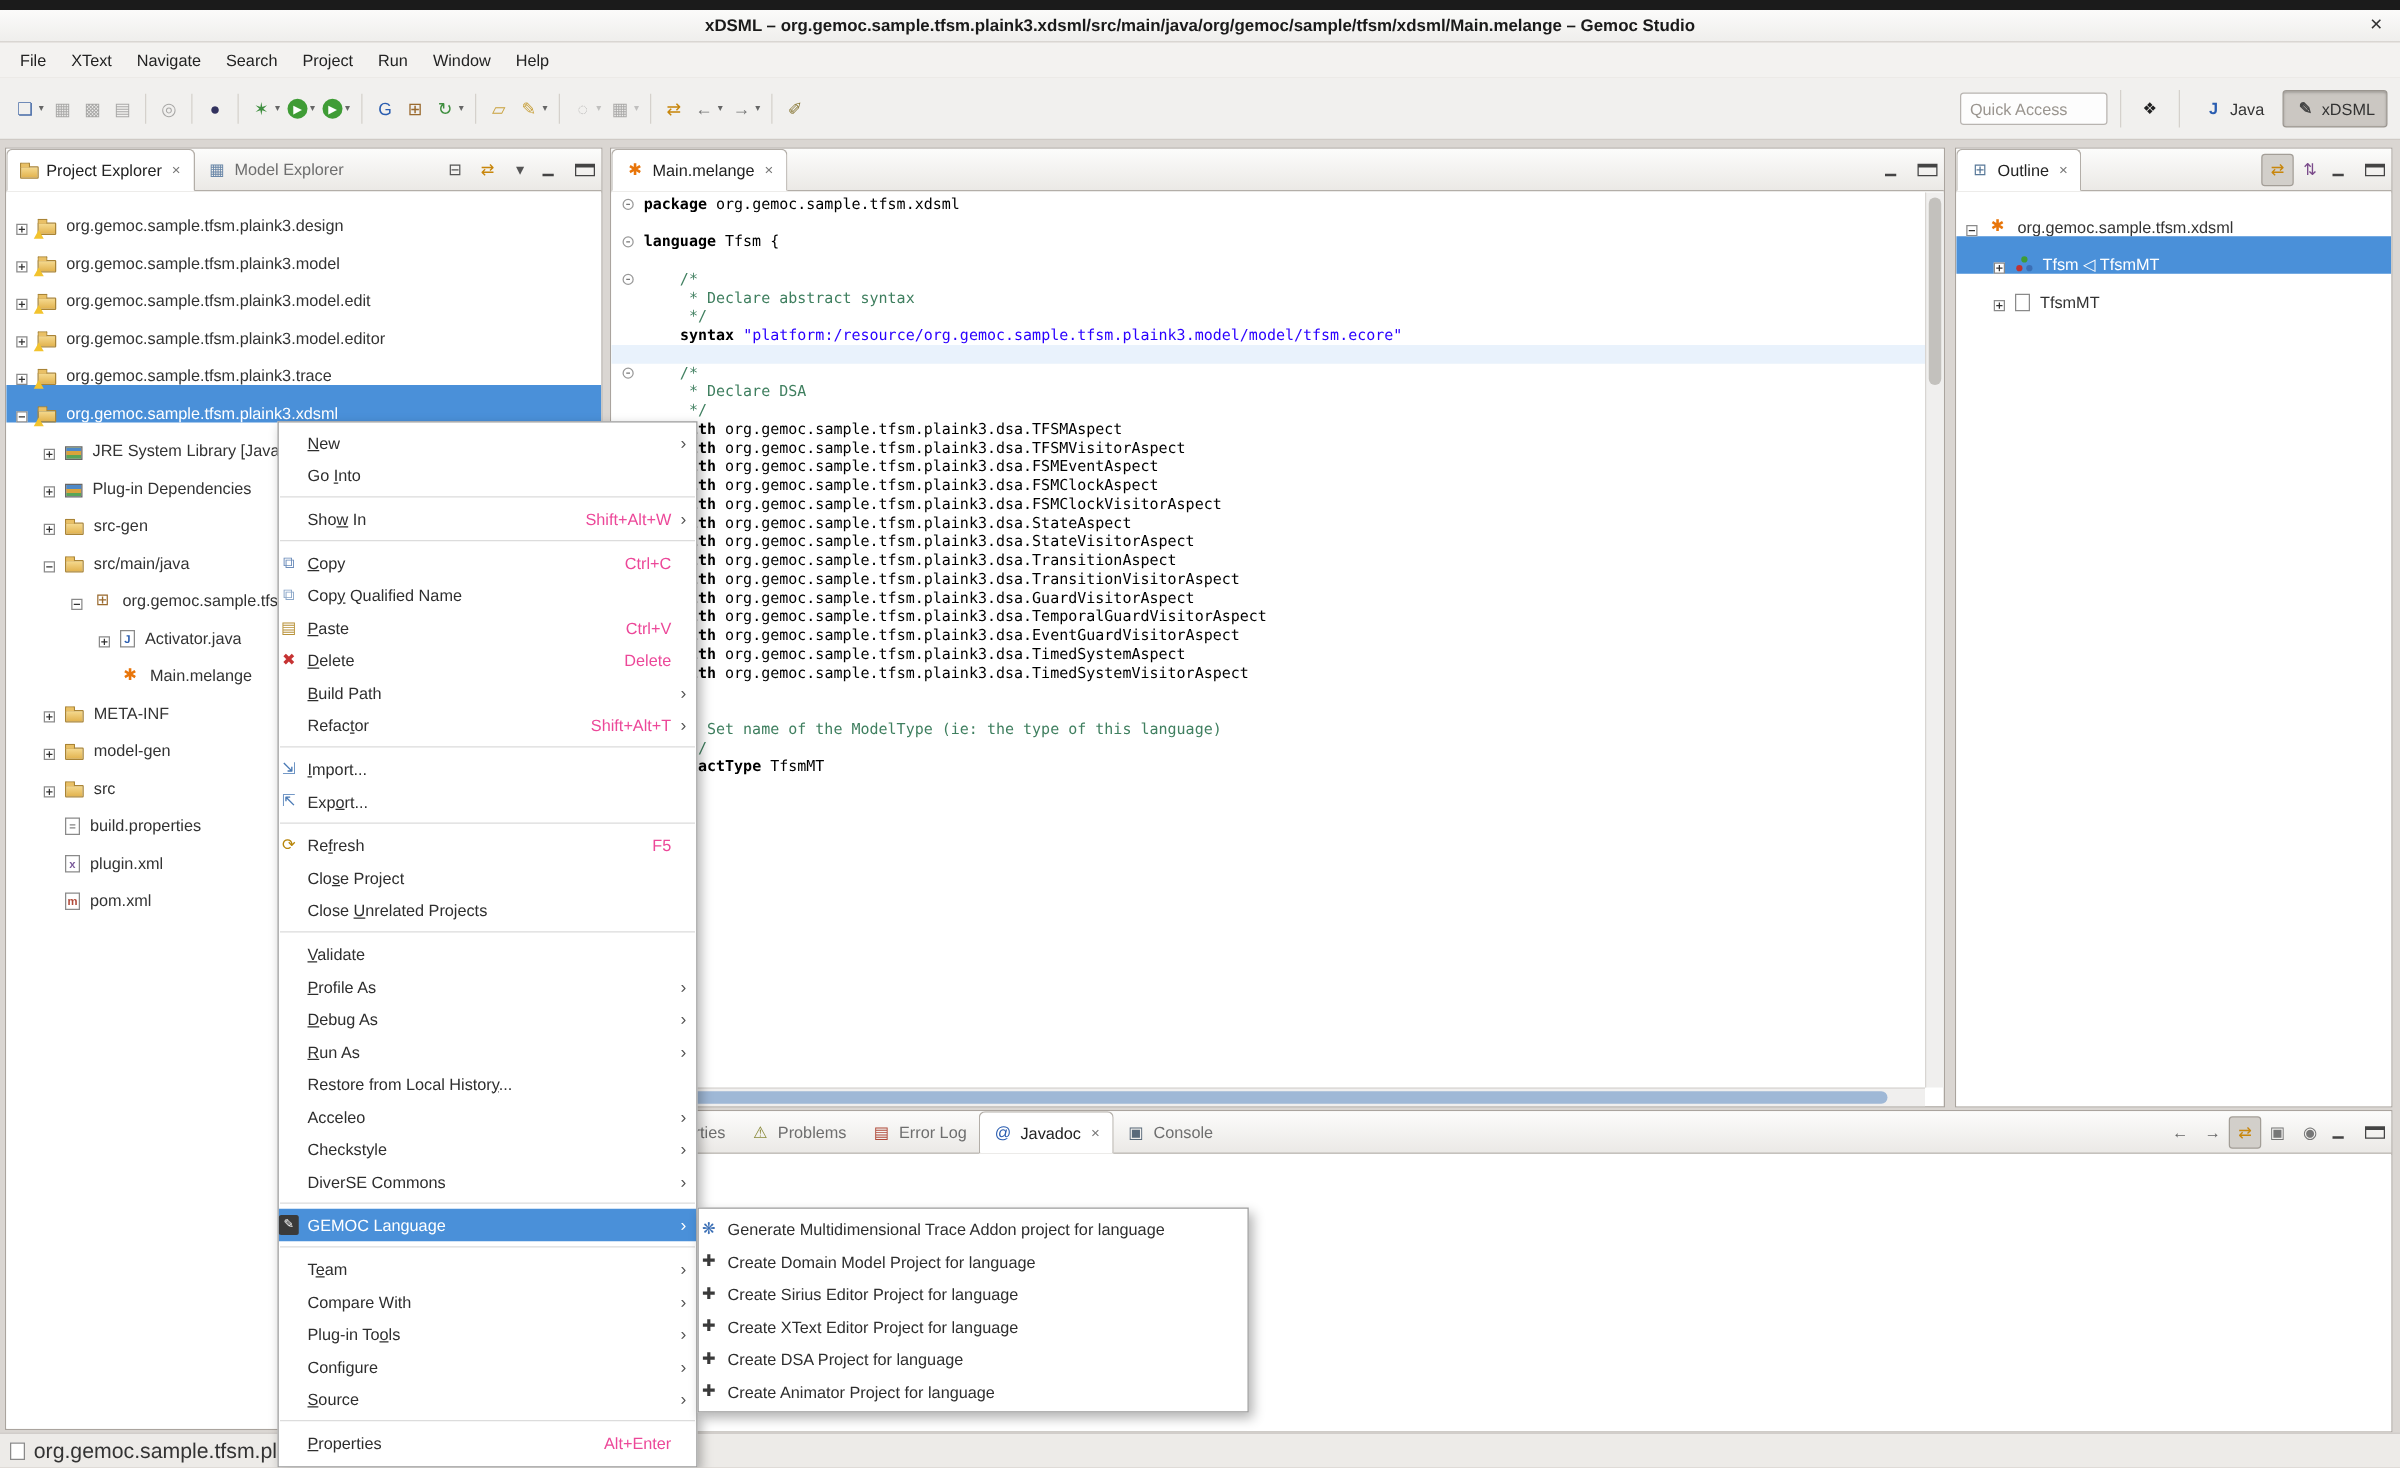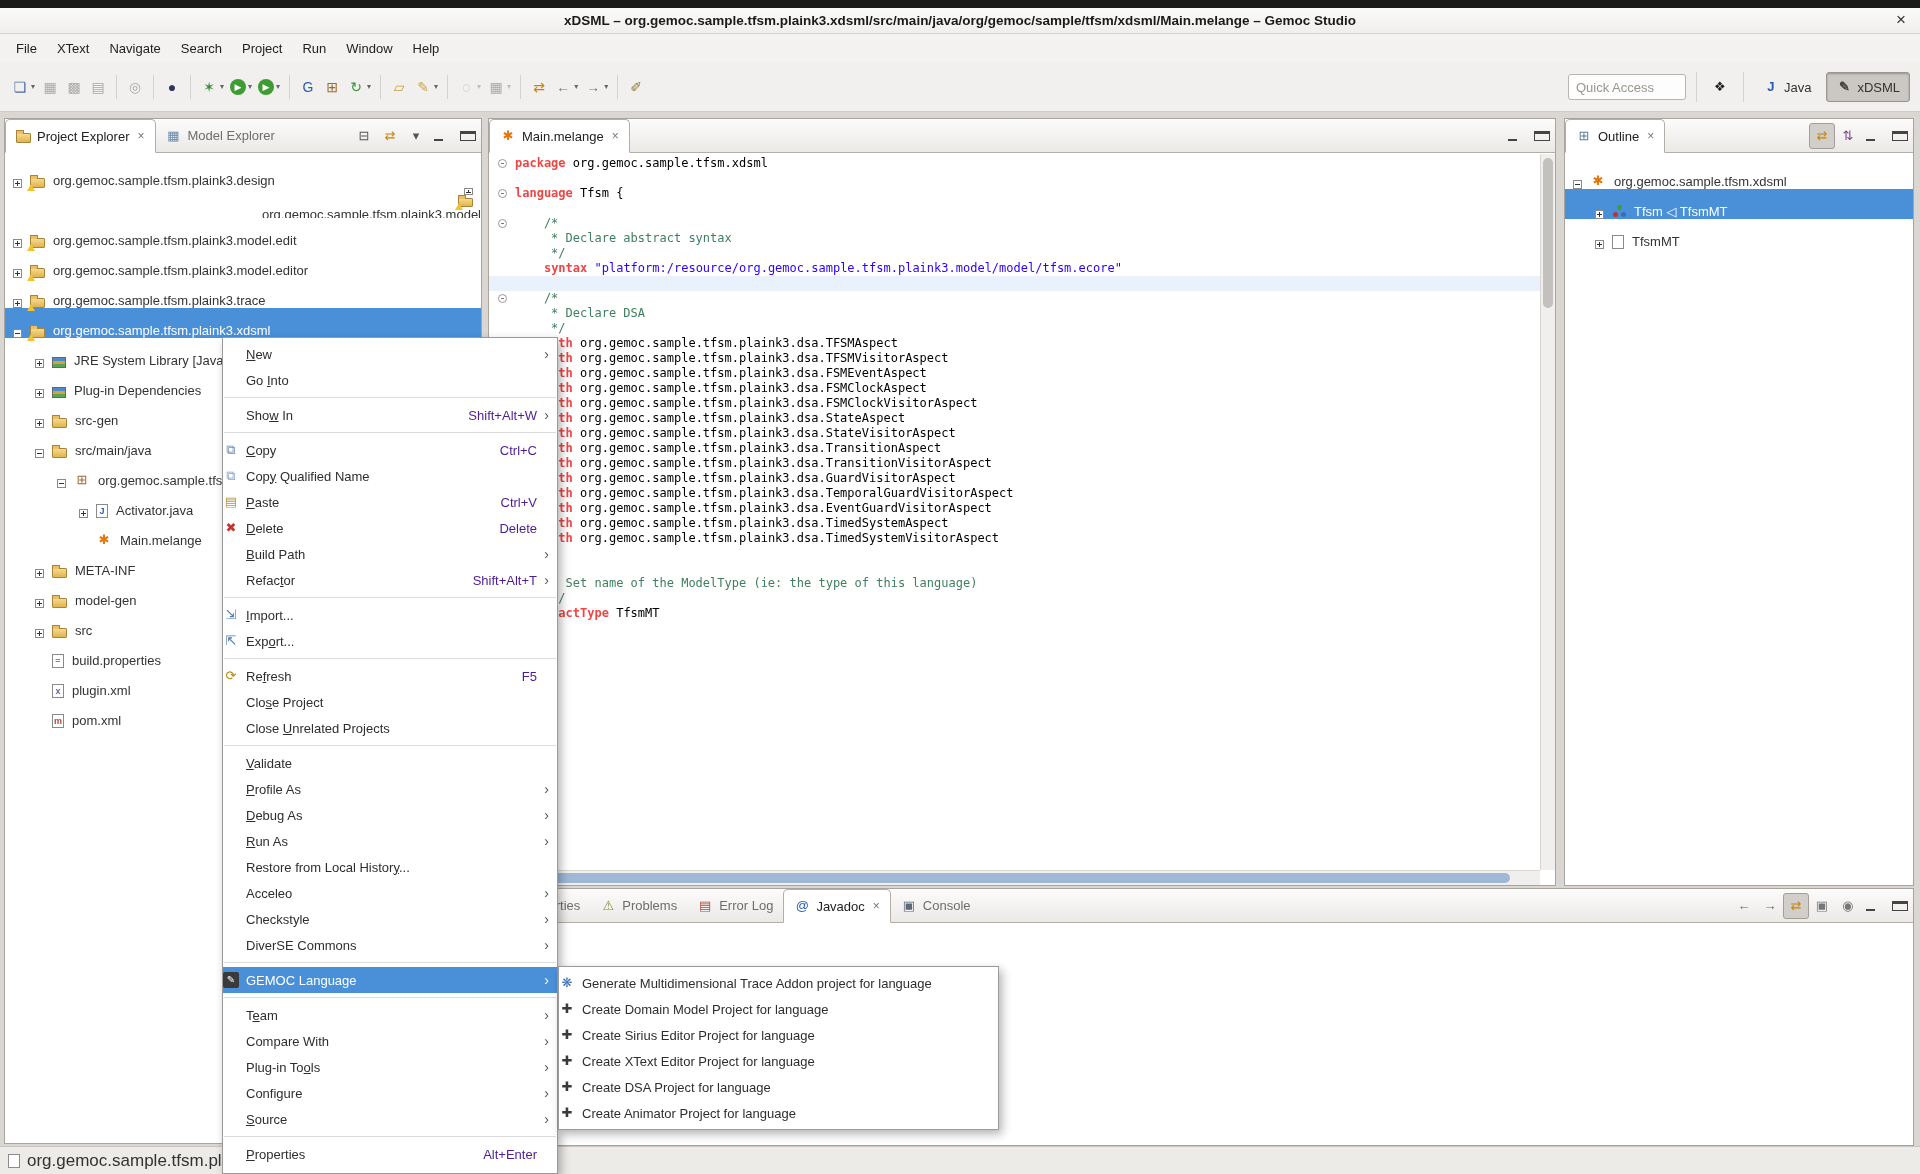--- a/index.html
+++ b/index.html
@@ -85,21 +85,21 @@
   #explorer-tree { position:absolute; top:35px; left:0; right:0; bottom:0; padding-top:4px; overflow:hidden; background:#fff; }
 
   
   #editor { left:488px; top:118px; width:1068px; height:768px; }
   #code-area { position:absolute; left:0; top:35px; right:15px; bottom:15px; background:#fff; overflow:hidden; padding-top:2px; }
   .code-line { display:flex; height:15px; line-height:15px; font-family:"DejaVu Sans Mono",monospace; font-size:12px; white-space:pre; }
   .code-line.cur { background:#e9f2fc; }
   .fold-col { width:26px; min-width:26px; display:flex; justify-content:center; align-items:center; }
   .fold { width:9px; height:9px; border:1px solid #999; border-radius:50%; background:#fff; position:relative; }
   .fold:before { content:""; position:absolute; left:2px; right:2px; top:3px; height:1px; background:#777; }
-  .tk-kw { color:#ef4444; font-weight:bold; }
+  .tk-kw { color:#000000; font-weight:bold; }
   .tk-t { color:#000; }
   .tk-s { color:#2a00ff; }
   .tk-c { color:#3f7f5f; }
   .vscroll { position:absolute; right:0; top:35px; width:15px; bottom:15px; background:#f0efee; border-left:1px solid #d8d5d2; }
   .vthumb { position:absolute; left:2px; right:2px; top:4px; height:150px; background:#c3c1bd; border-radius:6px; }
   .hscroll { position:absolute; left:0; right:15px; bottom:0; height:15px; background:#f0efee; border-top:1px solid #d8d5d2; }
   .hthumb { position:absolute; top:2px; bottom:2px; left:2px; width:97%; background:#9fb8d6; border-radius:6px; }
 
   
   #outline { left:1564px; top:118px; width:350px; height:768px; }
@@ -116,21 +116,21 @@
 
   
   .menu { position:absolute; background:#fff; border:1px solid #9a9a9a; box-shadow:3px 4px 9px rgba(0,0,0,.3); padding-top:3px; }
   #context-menu { left:222px; top:337px; width:336px; height:837px; z-index:60; overflow:hidden; }
   #submenu { left:558px; top:966px; width:441px; height:164px; z-index:70; }
   .mitem { display:flex; align-items:center; height:26px; padding:0 8px 0 0; font-size:13px; color:#2e2e2e; white-space:nowrap; }
   .mitem.hl { background:#4a90d9; color:#fff; }
   .mi-icon { width:23px; min-width:23px; display:flex; align-items:center; }
   .mi-label { }
   .mn { text-decoration:underline; }
-  .mi-accel { margin-left:auto; padding-left:26px; color:#4c1d95; }
+  .mi-accel { margin-left:auto; padding-left:26px; color:#ec4899; }
   .mitem.hl .mi-accel, .mitem.hl .mi-arrow { color:#fff; }
   .mi-arrow { width:12px; min-width:12px; text-align:right; color:#555; font-size:14px; }
   .menu-sep { height:1px; background:#dcdcdc; margin:4px 1px; }
 </style>
 </head>
 <body>
 
 <div id="top-strip"></div>
 <div id="titlebar">
   <span id="window-title">xDSML – org.gemoc.sample.tfsm.plaink3.xdsml/src/main/java/org/gemoc/sample/tfsm/xdsml/Main.melange – Gemoc Studio</span>
@@ -282,21 +282,21 @@
       </span>
   </div>
   <div id="explorer-tree">
       <div class="trow" style="padding-left: 8px;">
         <span class="exp plus"></span>
         <span class="icn folder">
           <span class="warn-ovl"></span>
         </span>
         <span class="tlabel">org.gemoc.sample.tfsm.plaink3.design</span>
       </div>
-      <div class="trow" style="padding-left: 8px; flex-direction: column;">
+      <div class="trow" style="padding-left: 8px;">
         <span class="exp plus"></span>
         <span class="icn folder">
           <span class="warn-ovl"></span>
         </span>
         <span class="tlabel">org.gemoc.sample.tfsm.plaink3.model</span>
       </div>
       <div class="trow" style="padding-left: 8px;">
         <span class="exp plus"></span>
         <span class="icn folder">
           <span class="warn-ovl"></span>

